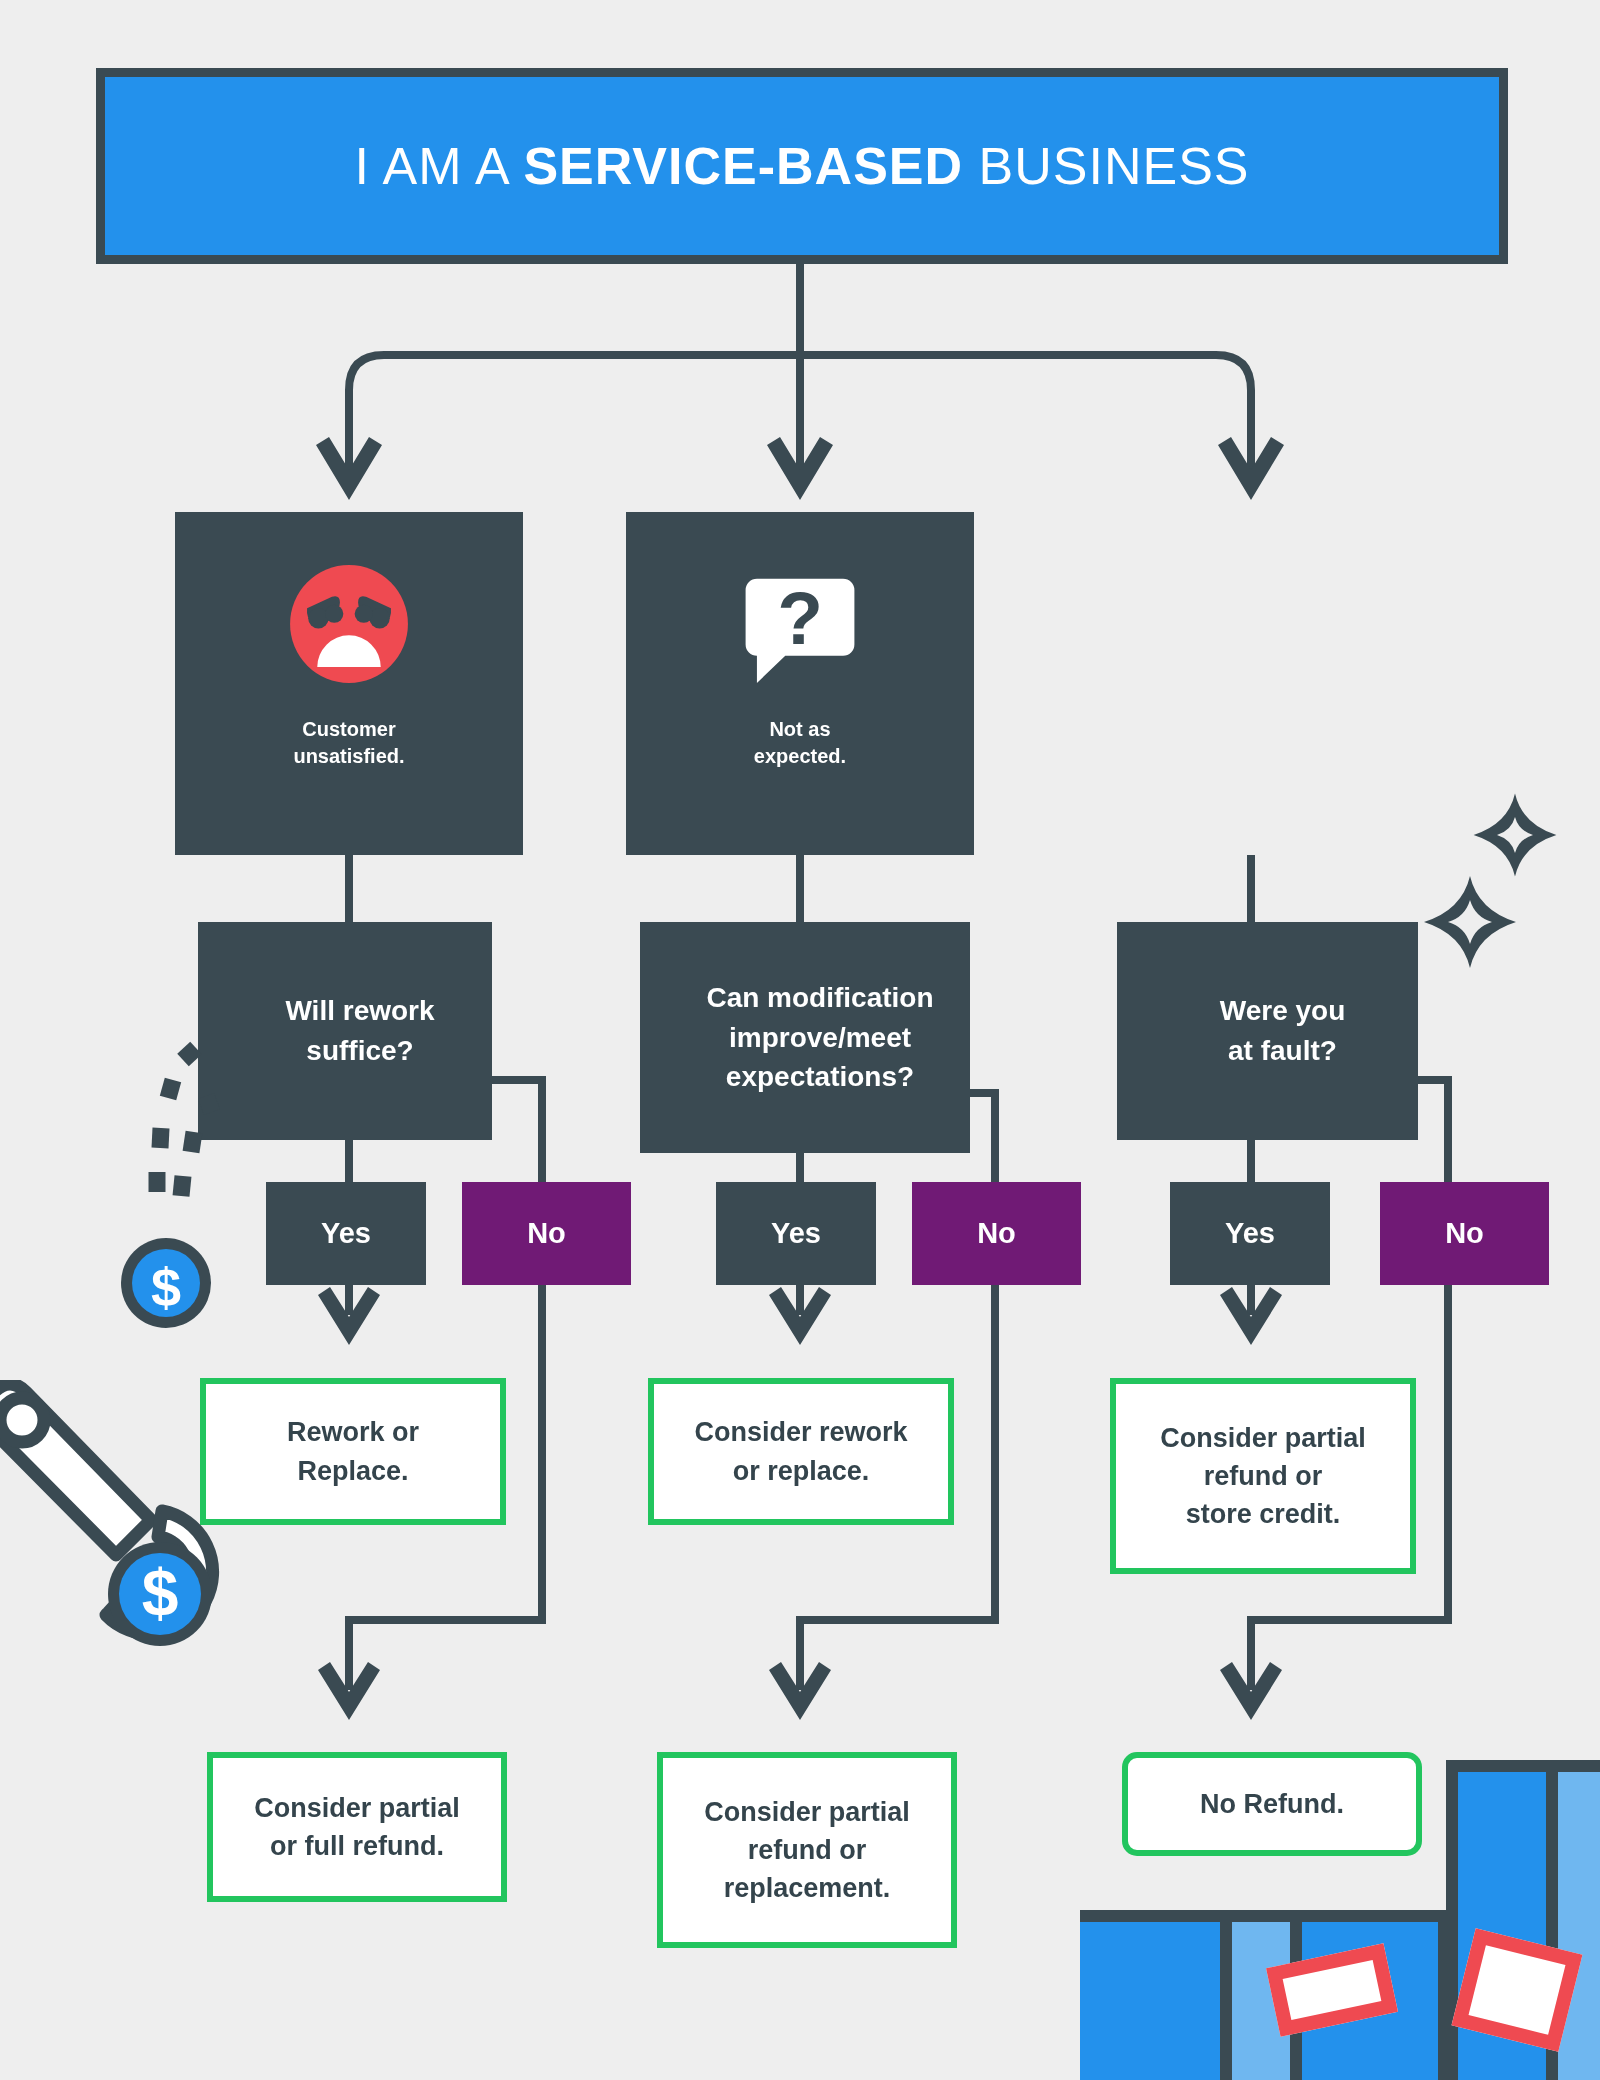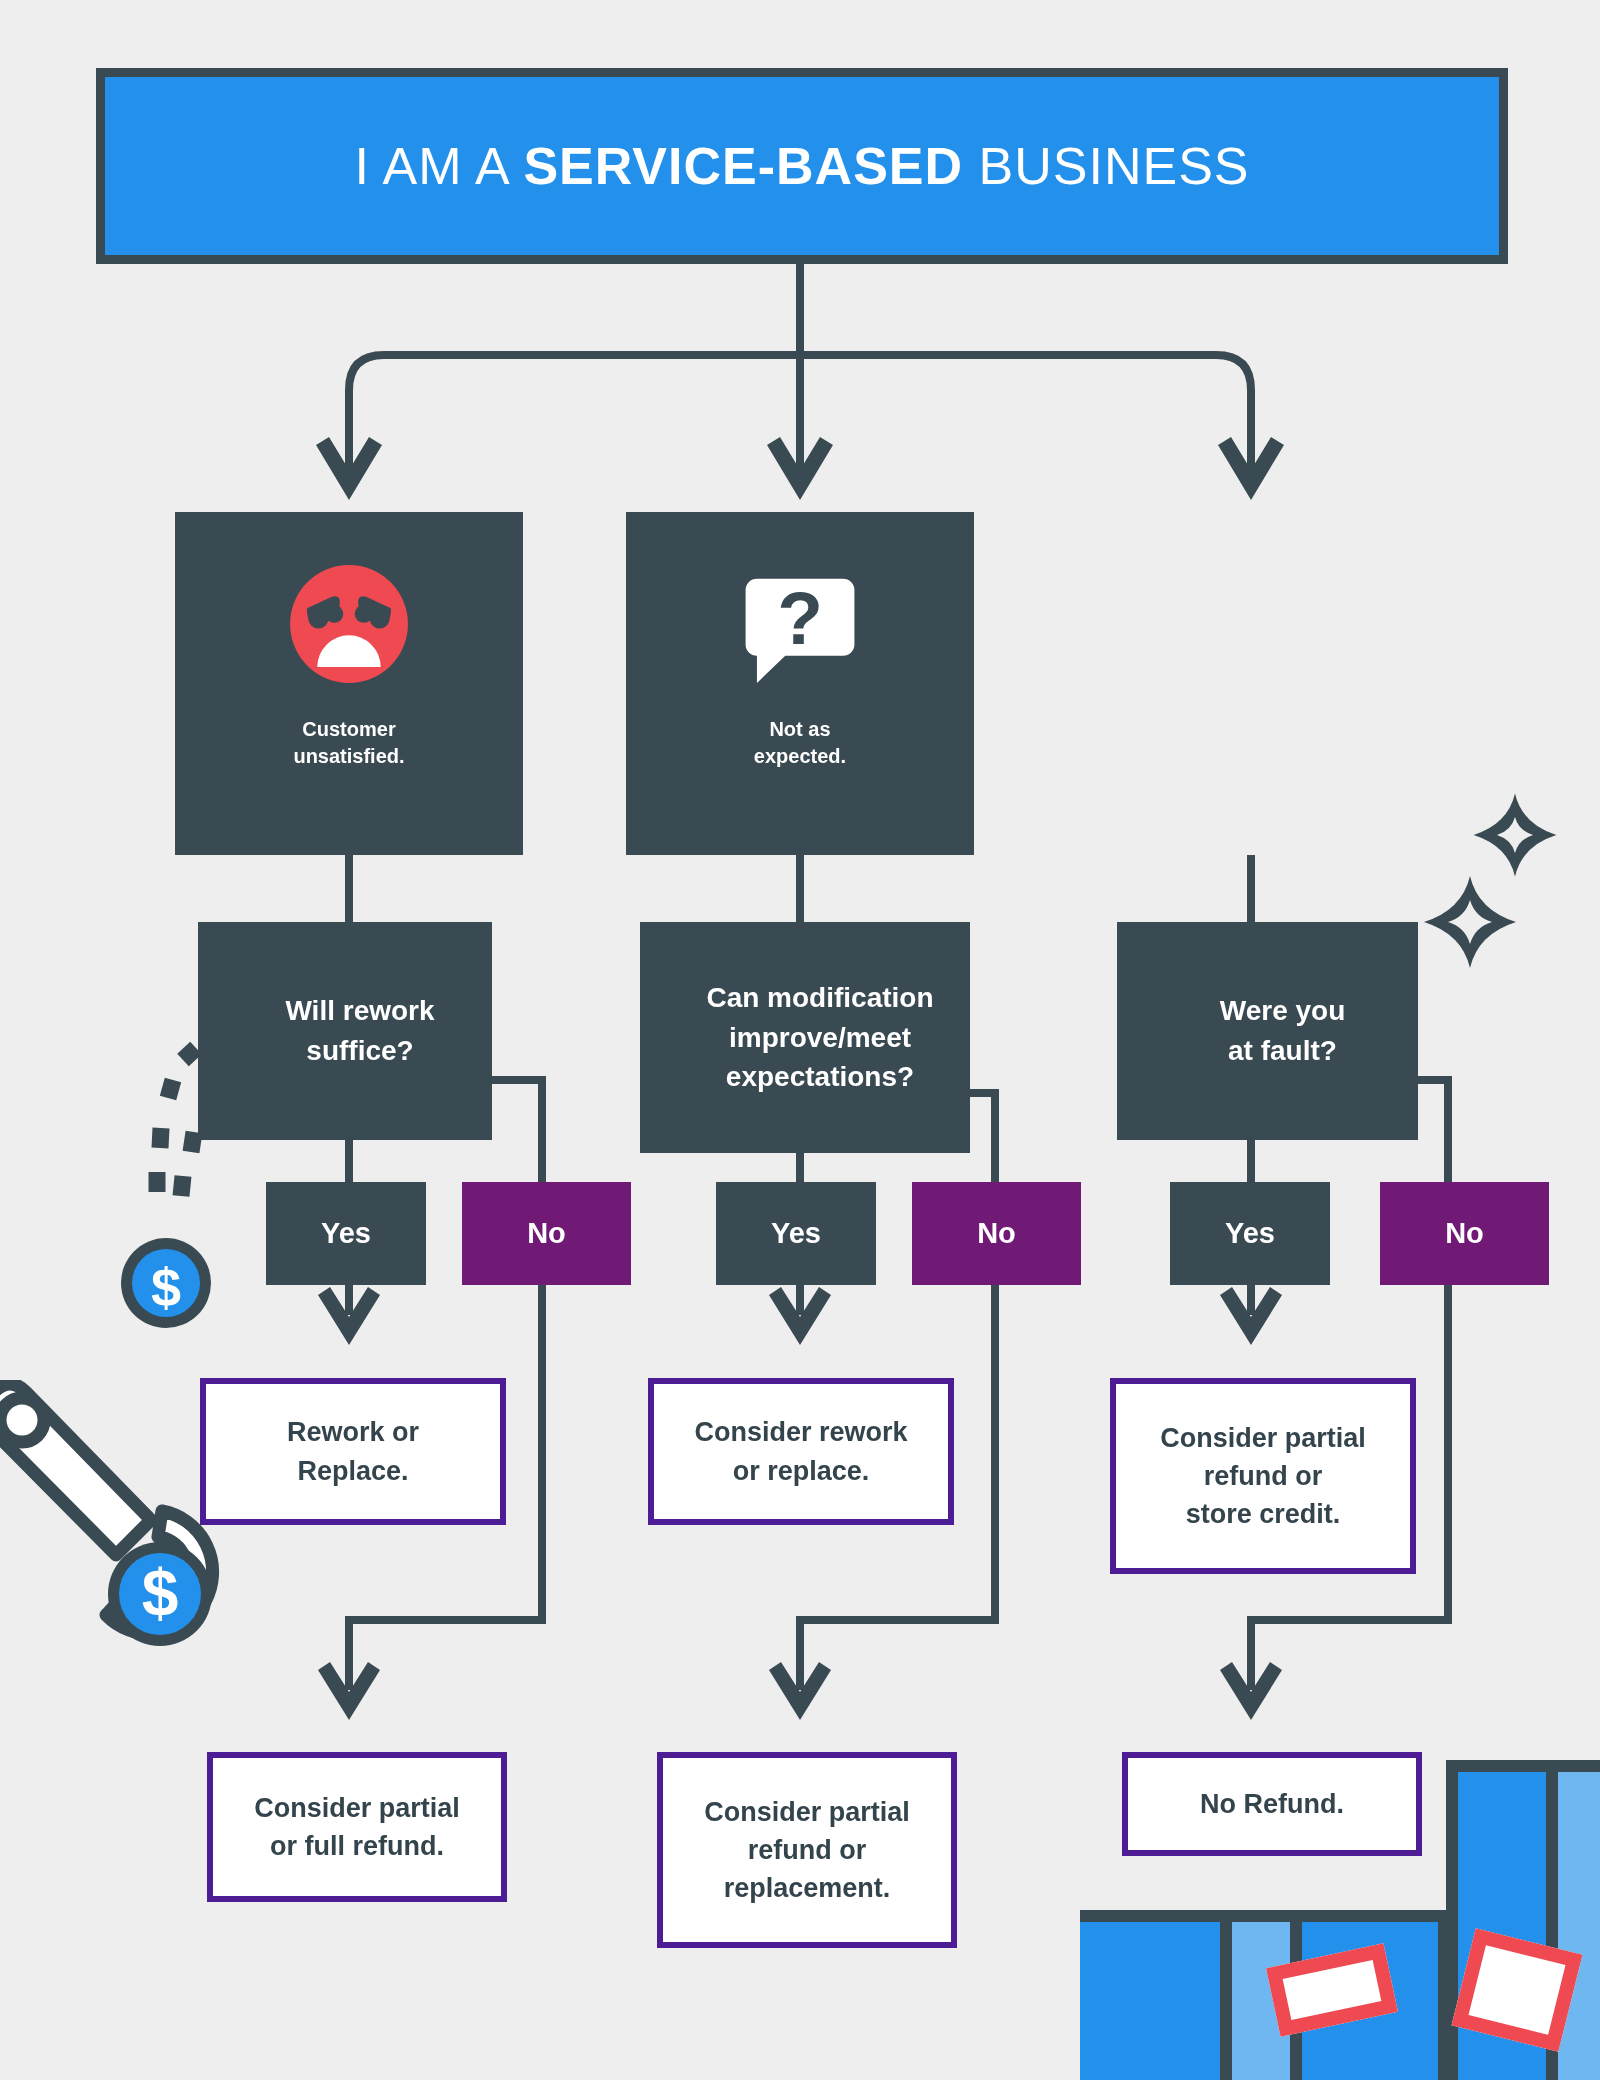--- a/index.html
+++ b/index.html
@@ -56,21 +56,21 @@
   }
   .yn-box{
     position:absolute;box-sizing:border-box;
     display:flex;align-items:center;justify-content:center;
     font-weight:700;font-size:29px;color:#ffffff;
   }
   .yn-yes{background:#3a4a52;}
   .yn-no{background:#701a75;margin-left:8px;}
   .white-box{
     position:absolute;background:#ffffff;
-    border:6px solid #4c1d95;
+    border:6px solid #22c55e;
     box-sizing:border-box;
     display:flex;align-items:center;justify-content:center;
     color:#34444c;
   }
   .white-text{
     font-weight:700;font-size:27px;line-height:1.42;text-align:center;
     white-space:pre-line;
   }
 
   svg.conn{position:absolute;left:0;top:0;width:1600px;height:2080px;pointer-events:none;}
@@ -227,21 +227,21 @@
   <div class="yn-box yn-no" style="left:1372px;top:1182px;width:169px;height:103px;">
     <span>No</span>
   </div>
 
   <div class="white-box" style="left:1110px;top:1378px;width:306px;height:196px;">
     <div class="white-text">Consider partial
 refund or
 store credit.</div>
   </div>
 
-  <div class="white-box" style="left:1122px;top:1752px;width:300px;height:104px;">
+  <div class="white-box" style="left:1122px;top:1752px;width:300px;height:104px;border-radius:15px;">
     <div class="white-text">No Refund.</div>
   </div>
 
   <svg class="deco" style="left:60px;top:1030px;" width="230" height="310" viewBox="0 0 230 310">
     <g stroke="#3a4a52" stroke-width="17" stroke-linecap="butt" fill="none">
       <path d="M123 30 L136 18"></path>
       <path d="M108 68 L113 50"></path>
       <path d="M152 82 L146 66"></path>
       <path d="M100 118 L101 98"></path>
       <path d="M131 122 L134 102"></path>

